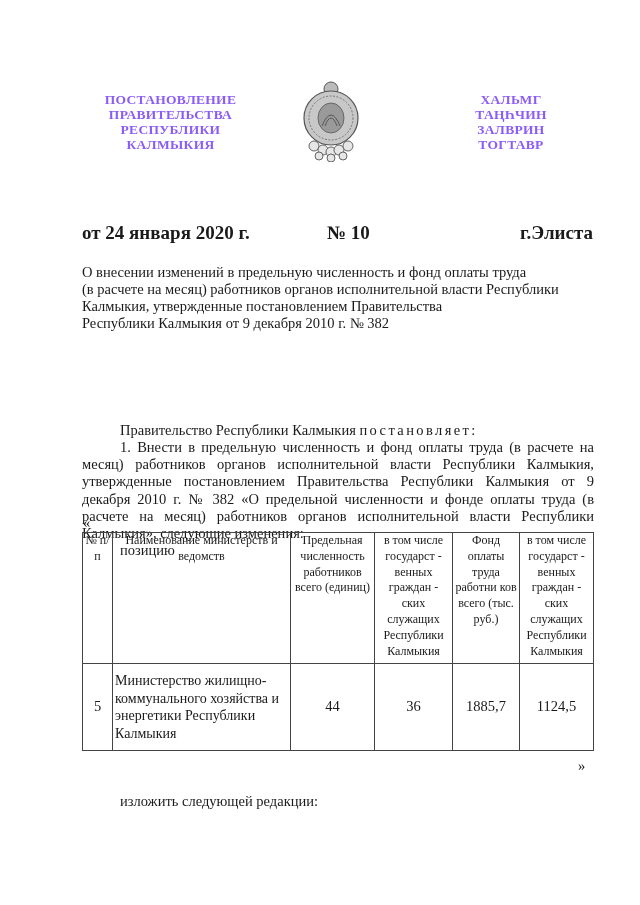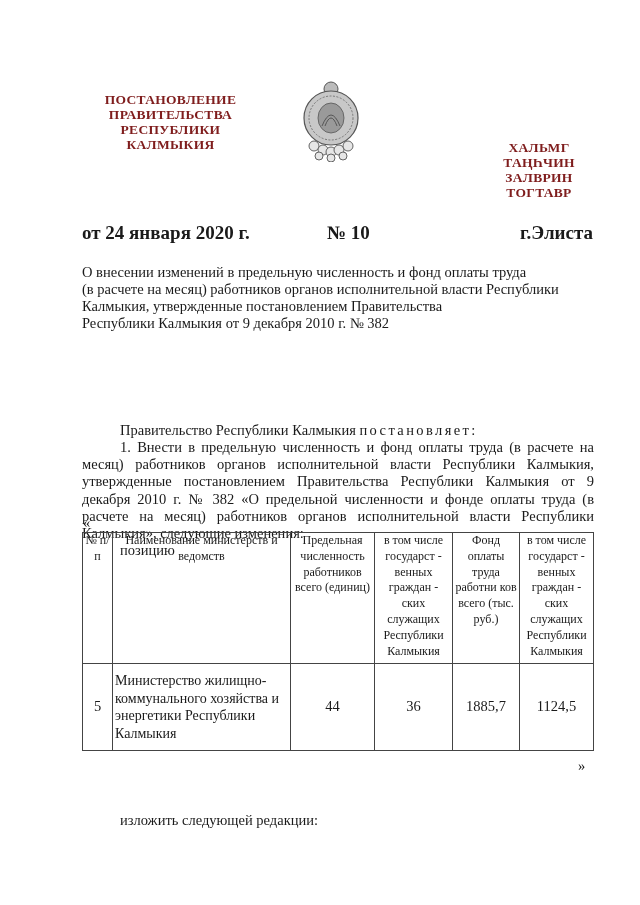--- a/index.html
+++ b/index.html
@@ -3,21 +3,21 @@
 <meta charset="utf-8">
 <style>
   html, body { margin: 0; padding: 0; }
   body {
     width: 640px; height: 905px; background: #ffffff; position: relative;
     font-family: "Liberation Serif", "DejaVu Serif", serif; color: #1a1a1a; overflow: hidden;
   }
   .abs { position: absolute; }
   .hdr {
     font-size: 13.5px; line-height: 15px; text-align: center; letter-spacing: 0.3px;
-    color: #7f1d1d; font-weight: bold;
+    color: #8b5cf6; font-weight: bold;
   }
   .hdr div { white-space: nowrap; }
   .meta { font-size: 19px; top: 222px; white-space: nowrap; font-weight: bold; }
   .title { left: 82px; width: 512px; top: 264px; font-size: 14.5px; line-height: 17px; text-align: left; }
   .title div { white-space: nowrap; }
   .body-text { left: 82px; width: 512px; font-size: 14.5px; line-height: 17.2px; text-align: justify; }
   .indent { text-indent: 38px; margin-top: 44px; }
   .spaced { letter-spacing: 2.4px; }
   table.data {
     position: absolute; left: 82px; top: 532px; width: 511px;
@@ -56,21 +56,21 @@
         <circle cx="31" cy="72" r="5"></circle>
       <circle cx="39" cy="70" r="5"></circle>
         <circle cx="48" cy="66" r="5"></circle>
       <circle cx="19" cy="76" r="4"></circle>
         <circle cx="31" cy="78" r="4"></circle>
         <circle cx="43" cy="76" r="4"></circle>
     </g>
   </svg>
 </div>
 
-<div class="abs hdr" style="left:484px; top:92px; width:110px;margin-top:48px;">
+<div class="abs hdr" style="left:456px; top:92px; width:110px;">
   <div>ХАЛЬМГ</div>
   <div>ТАҢҺЧИН</div>
   <div>ЗАЛВРИН</div>
   <div>ТОГТАВР</div>
 </div>
 
 <div class="abs meta" style="left:82px;">от 24 января 2020 г.</div>
 <div class="abs meta" style="left:327px;">№ 10</div>
 <div class="abs meta" style="right:47px;">г.Элиста</div>
 
@@ -114,13 +114,13 @@
       <td class="row name">Министерство жилищно-коммунального хозяйства и энергетики Республики Калмыкия</td>
       <td class="row">44</td>
       <td class="row">36</td>
       <td class="row">1885,7</td>
       <td class="row">1124,5</td>
     </tr>
   </tbody>
 </table>
 
 <div class="abs quote" style="left:578px; top:758px;">»</div>
-<div class="abs body-text indent" style="top:768px;">изложить следующей редакции:</div>
+<div class="abs body-text indent" style="top:749px;">изложить следующей редакции:</div>
 
 </body></html>

